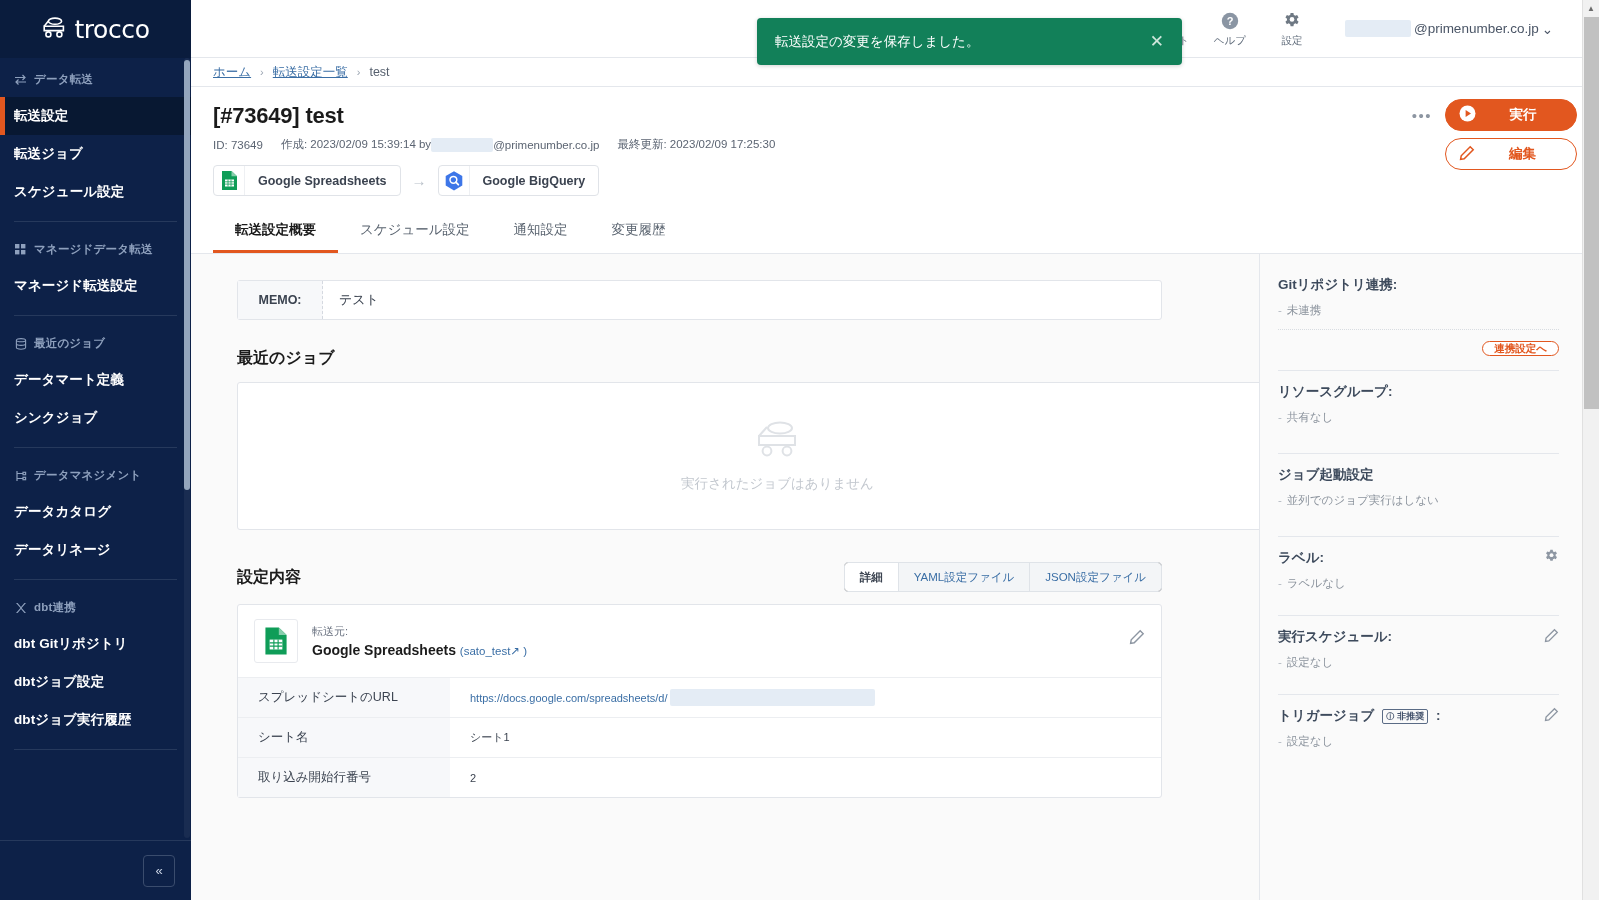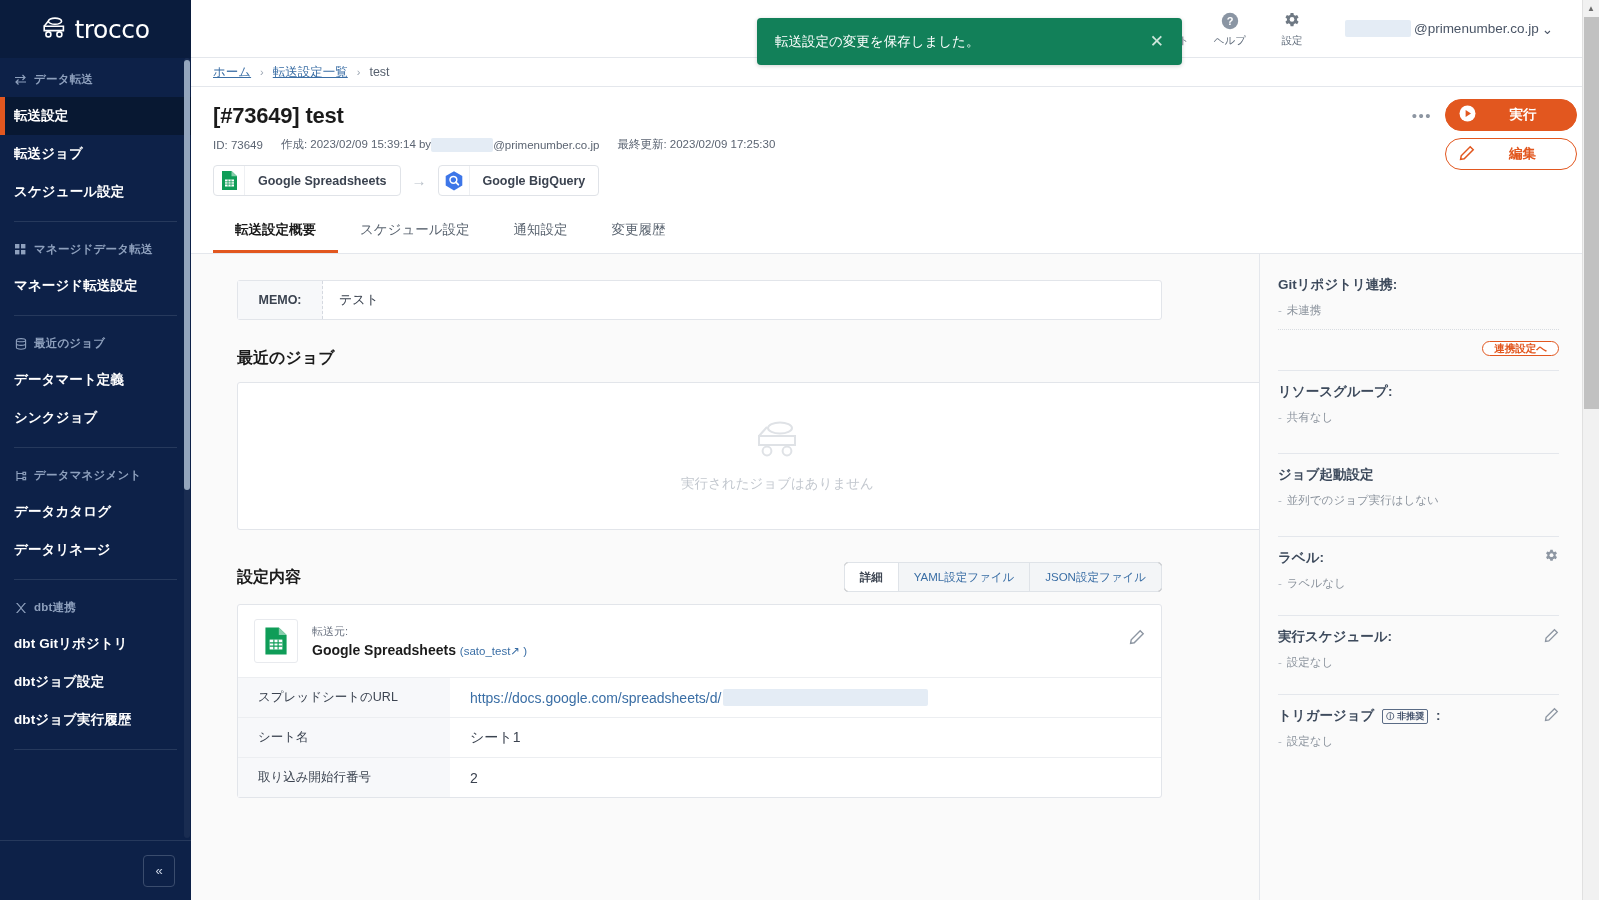--- a/index.html
+++ b/index.html
@@ -222,21 +222,21 @@
   .card-head .lines .l1 { font-size: 11px; color: #6a7280; }
   .card-head .lines .l2 { margin-top: 3px; font-size: 14px; font-weight: bold; color: #1b1b1b; }
   .card-head .lines .l2 .sub { font-size: 11.5px; font-weight: normal; color: #3a6ea5; }
   .pencil { position: absolute; right: 16px; top: 24px; color: #8d96a2; cursor: pointer; }
 
   .kv { display: flex; border-top: 1px solid #eceef1; min-height: 40px; }
   .kv .k {
     width: 212px; background: #f7f8fa; display: flex; align-items: center;
     padding-left: 20px; font-size: 12.5px; color: #3b4350;
   }
-  .kv .v { flex: 1; display: flex; align-items: center; padding-left: 20px; font-size: 14px; color: #3b4350; text-align: center; }
+  .kv .v { flex: 1; display: flex; align-items: center; padding-left: 20px; font-size: 11px; color: #3b4350; text-align: center; }
   .kv .v a { color: #3a6ea5; text-decoration: none; }
 
   
   .rail {
     width: 340px; flex: 0 0 340px; background: #fafafa;
     border-left: 1px solid #e4e7ec; padding: 22px 40px 0 18px;
     overflow: hidden;
   }
   .rail-sect { padding-bottom: 12px; }
   .rail-h {

